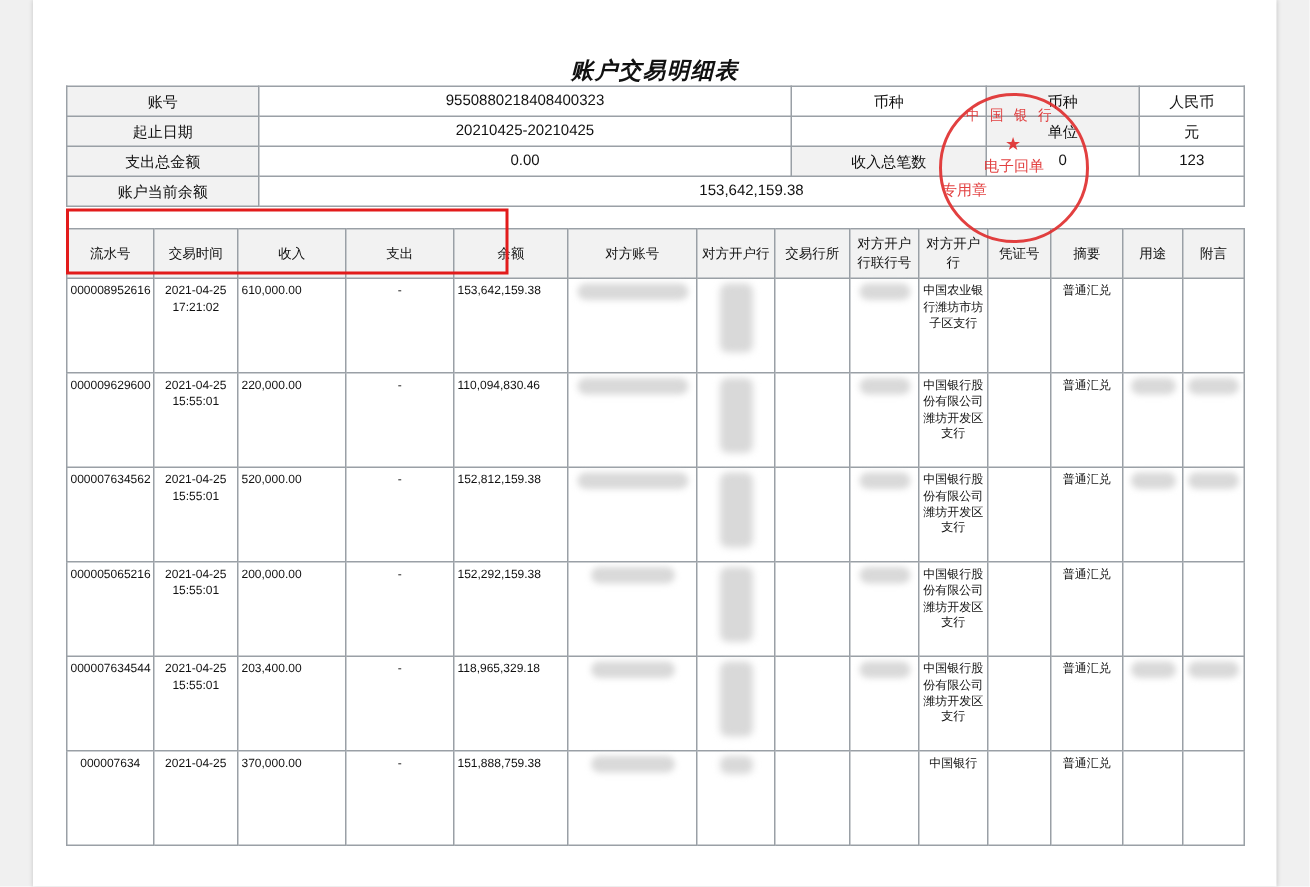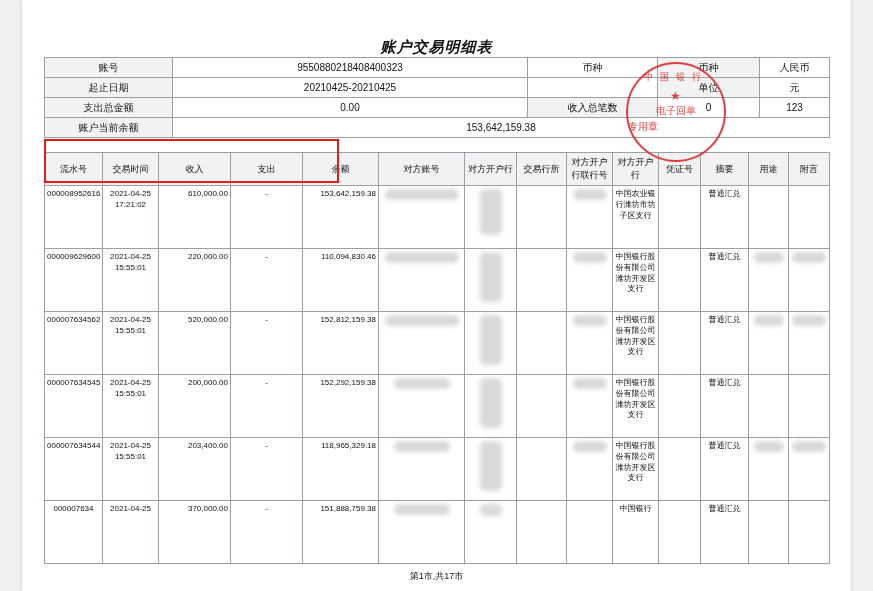--- a/index.html
+++ b/index.html
@@ -108,21 +108,21 @@
   table.detail td{
     border:1px solid #9aa0a6;
     font-size:8px;
     color:#111;
     padding:3px 2px;
     vertical-align:top;
     line-height:1.35;
     height:56px;
   }
   td.c{text-align:center;}
-  td.r{text-align:right;padding-right:6px;}
+  td.r{text-align:left;padding-right:6px;}
   .blur{
     display:inline-block;
     background:#d9d9d9;
     border-radius:7px;
     height:11px;
     filter:blur(2.2px);
     vertical-align:middle;
   }
   .blur-tall{
     display:block;
@@ -280,21 +280,21 @@
         <td class="c"></td>
         <td class="c"><span class="blur" style="width:34px"></span></td>
         <td class="c">中国银行股份有限公司潍坊开发区支行</td>
         <td class="c"></td>
         <td class="c">普通汇兑</td>
         <td class="c"><span class="blur" style="width:30px"></span></td>
         <td class="c"><span class="blur" style="width:34px"></span></td>
       </tr>
 
       <tr>
-        <td class="c">000007634545</td>
+        <td class="c">000005065216</td>
         <td class="c">2021-04-25 15:55:01</td>
         <td class="r">200,000.00</td>
         <td class="c">-</td>
         <td class="r">152,292,159.38</td>
         <td class="c"><span class="blur" style="width:56px"></span></td>
         <td class="c">
               <span class="blur-tall" style="width:22px;height:50px"></span>
             </td>
         <td class="c"></td>
         <td class="c"><span class="blur" style="width:34px"></span></td>
@@ -339,14 +339,13 @@
         <td class="c">中国银行</td>
         <td class="c"></td>
         <td class="c">普通汇兑</td>
         <td class="c"></td>
         <td class="c"></td>
       </tr>
     </tbody>
       </table>
   </div>
 
-  <div class="footer">第1市,共17市</div>
 </div>
 
 </body></html>

